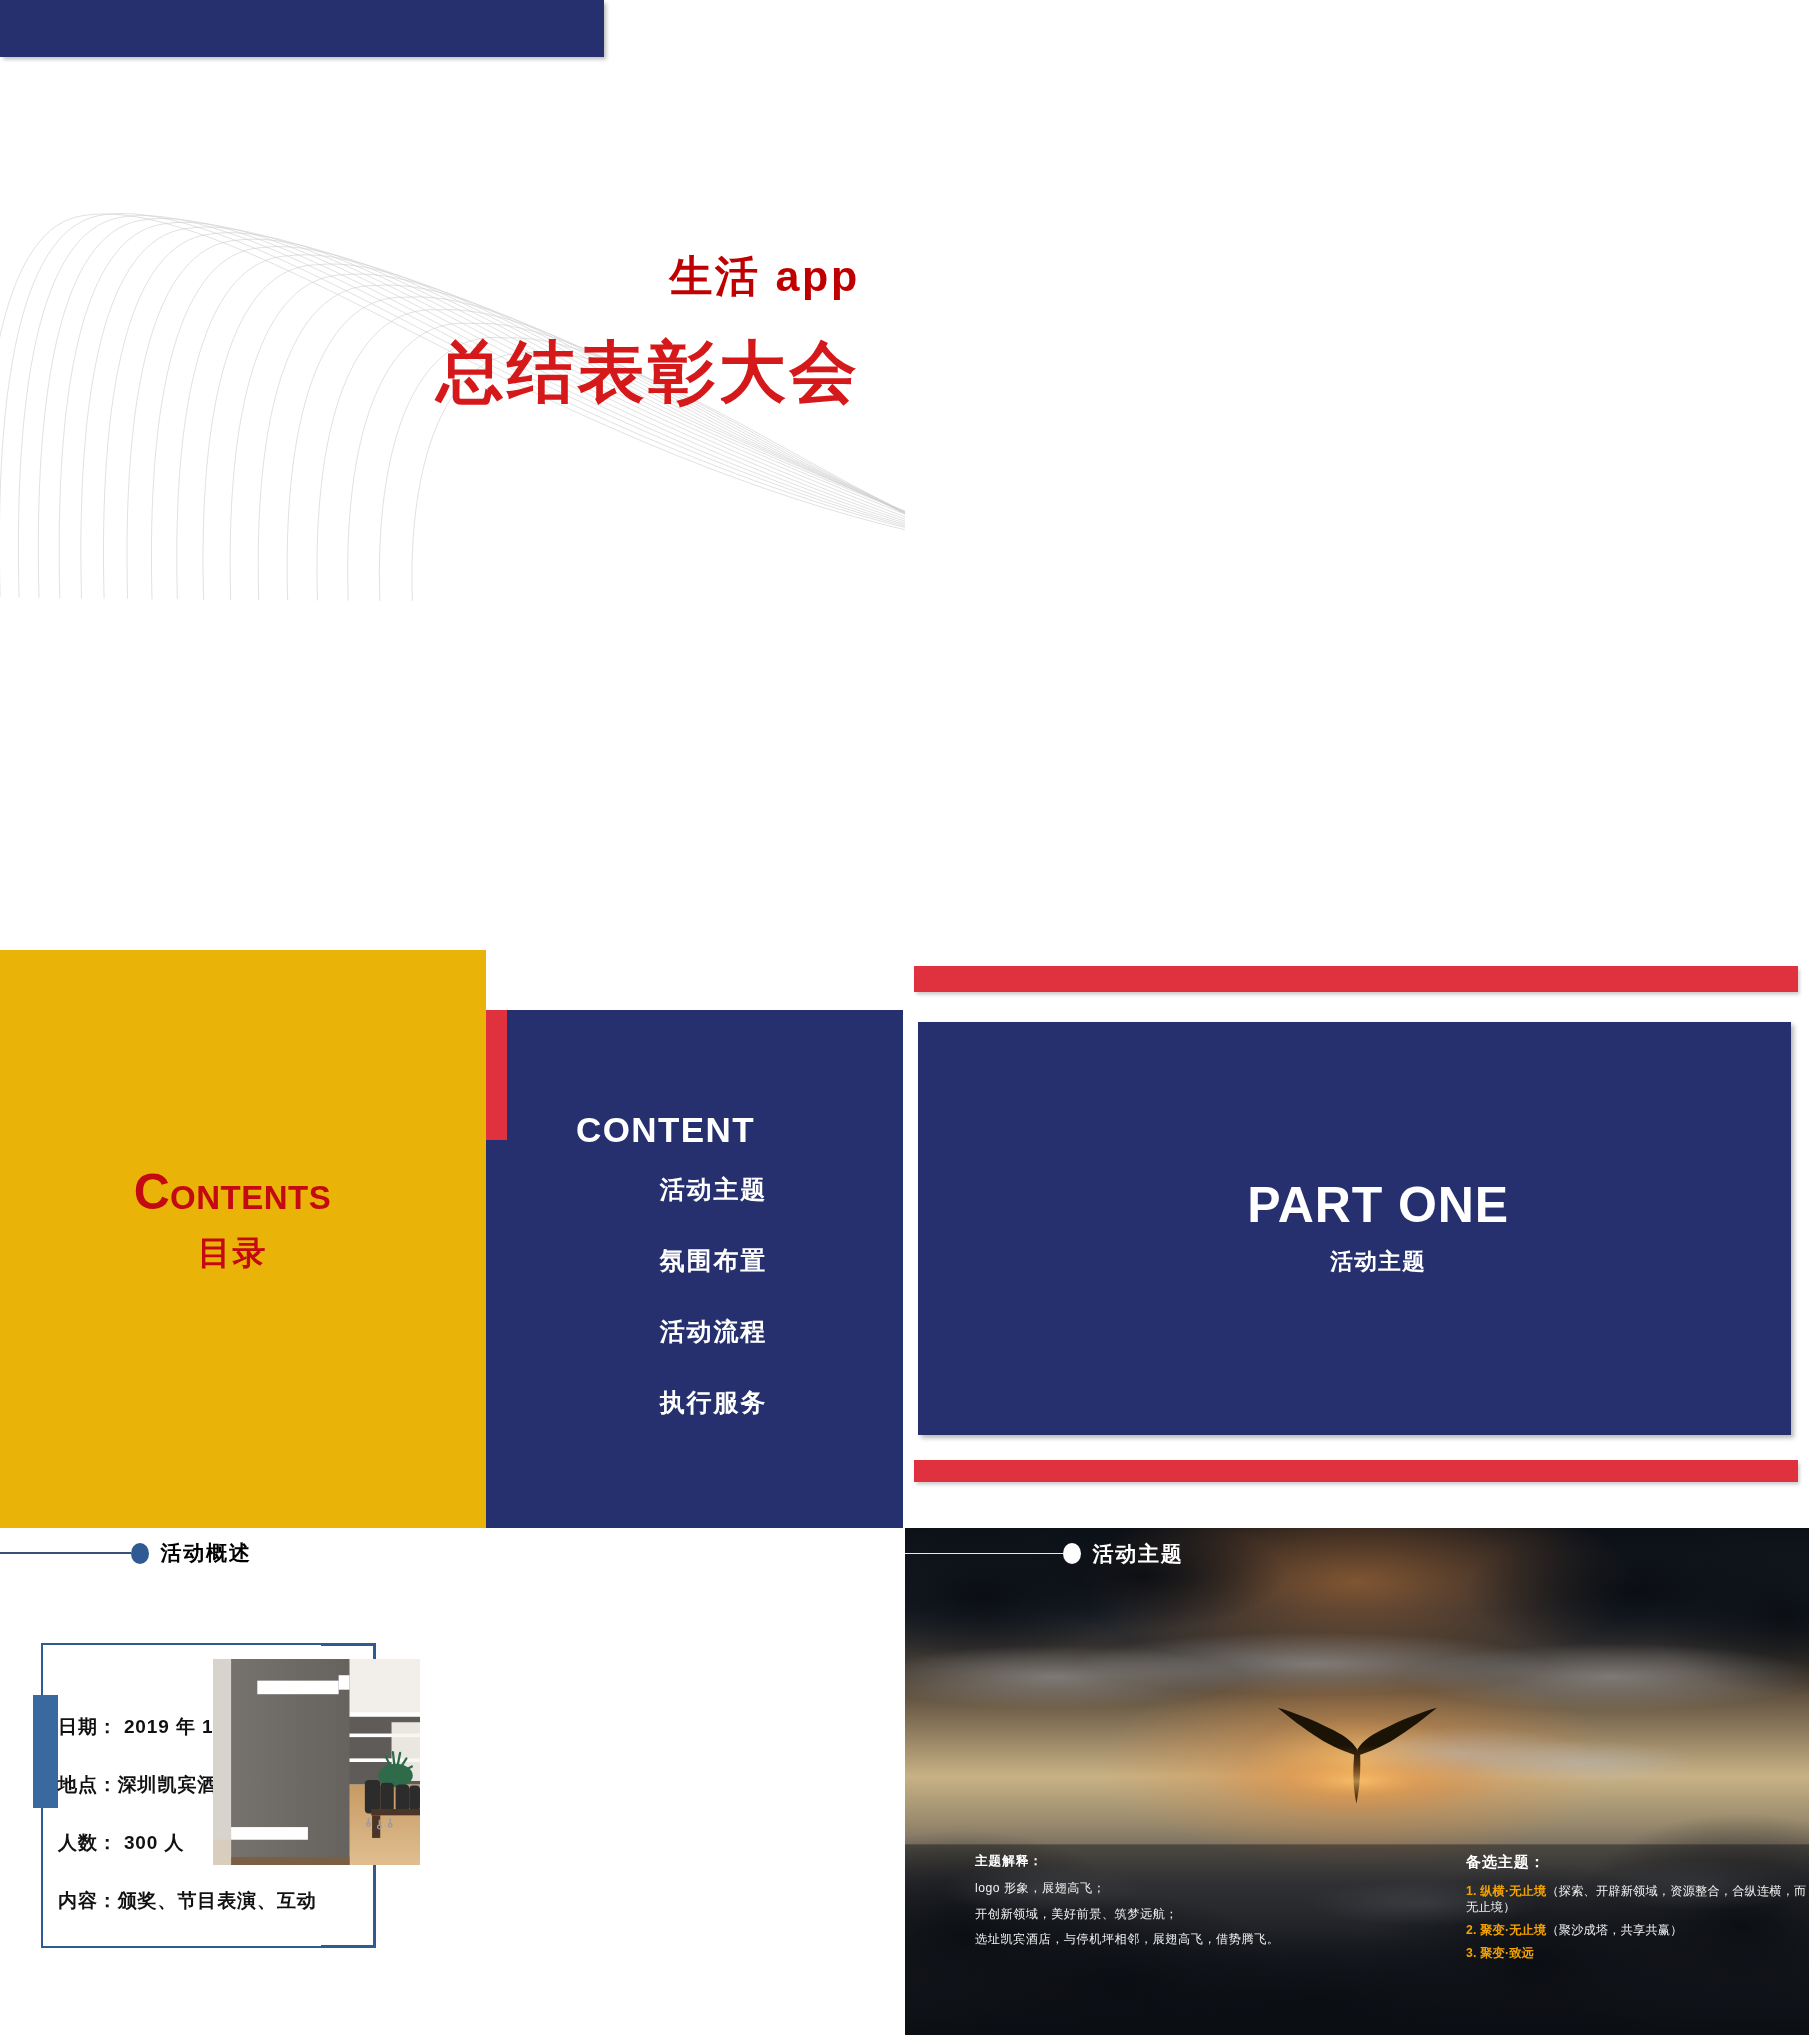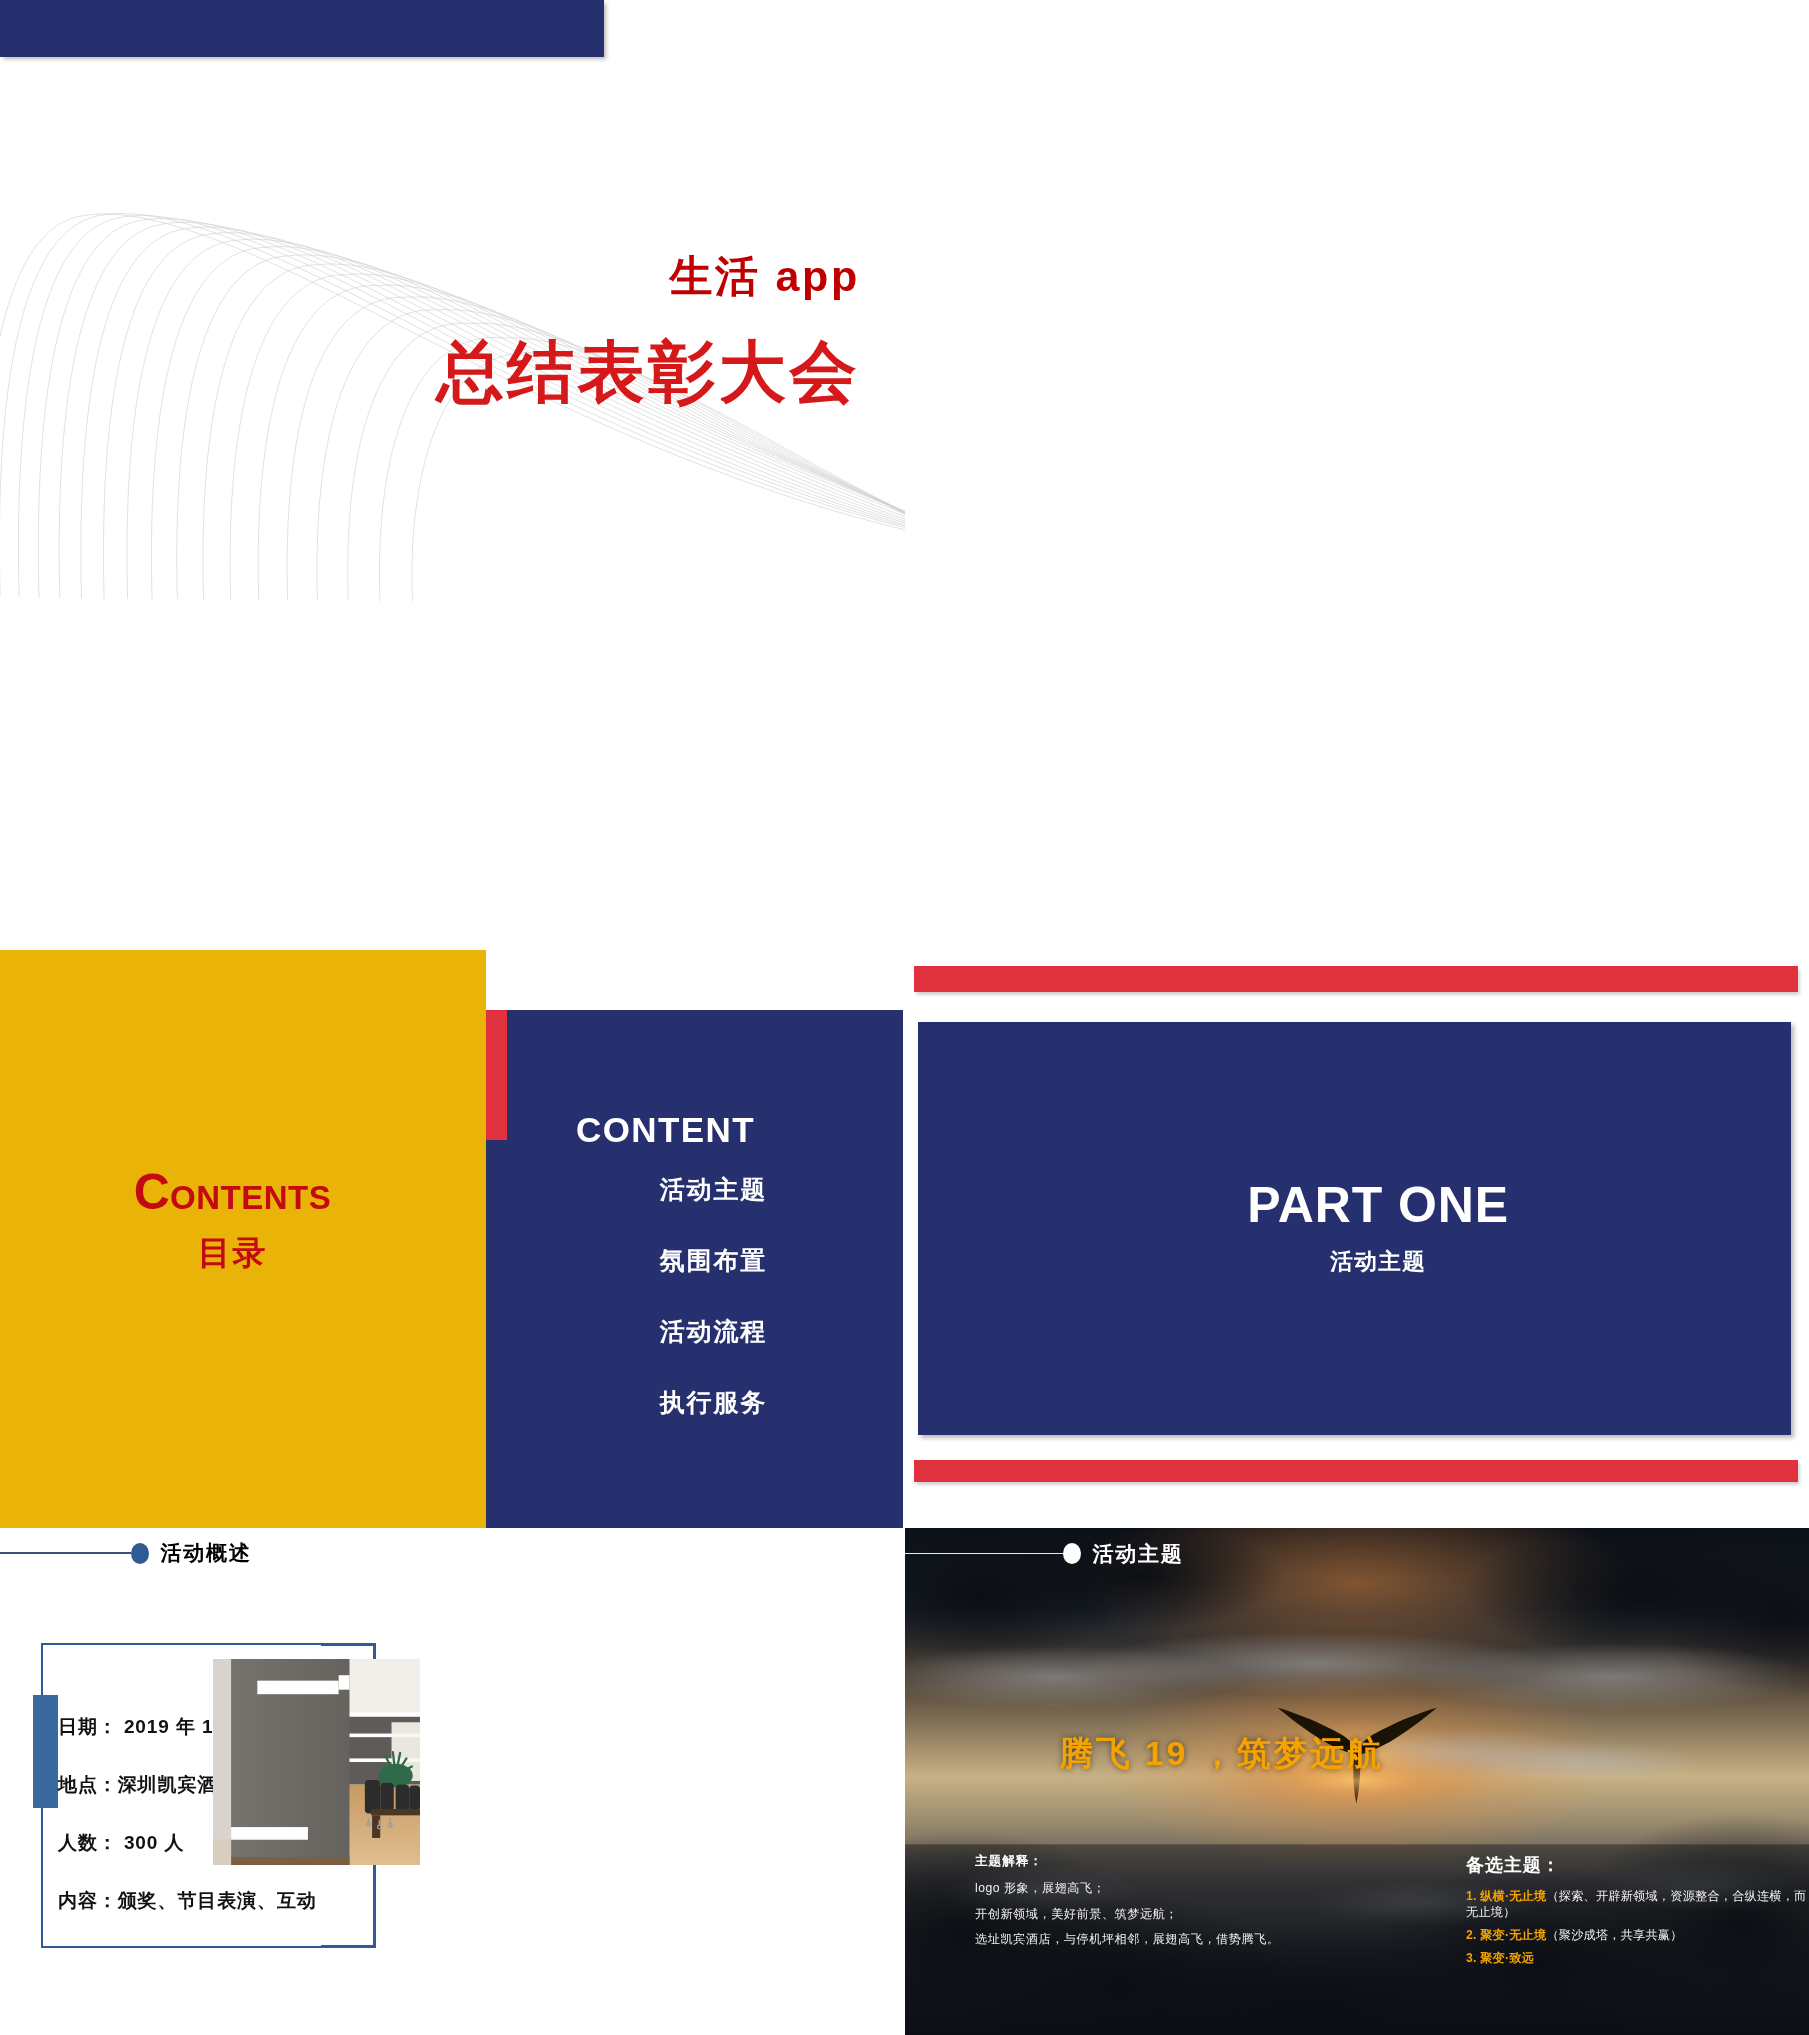--- a/index.html
+++ b/index.html
@@ -148,21 +148,21 @@
   }
   .theme-explain { position:absolute; left:70px; top:325px; width:434px; z-index:3; }
   .theme-explain .head {
     color:#fff; font-size:12.7px; font-weight:700; letter-spacing:0.9px; margin-bottom:12.2px;
   }
   .theme-explain .ln {
     color:#f2f2f2; font-size:12.2px; letter-spacing:0.5px; margin-bottom:12.2px; line-height:1.1;
   }
   .theme-alts { position:absolute; left:561px; top:325px; width:344px; z-index:3; }
   .theme-alts .head {
-    color:#fff; font-size:18px; font-weight:700; letter-spacing:0.9px; margin-bottom:11px;
+    color:#fff; font-size:15px; font-weight:700; letter-spacing:0.9px; margin-bottom:11px;
   }
   .theme-alts .alt {
     font-size:12.2px; color:#f2f2f2; line-height:1.35; margin-bottom:6.3px; letter-spacing:0.2px;
   }
   .theme-alts .alt b { color:#F5A300; font-weight:700; }
 </style>
 </head>
 <body>
 
 <div class="deck">
@@ -382,21 +382,20 @@
         <rect x="0" y="700" width="2001" height="422" fill="#0B0E13" opacity=".42"></rect>
       </svg>
     </div>
 
     <div class="sec-label" id="th-label">
       <div class="rule"></div>
       <div class="dot"></div>
       <div class="txt">活动主题</div>
     </div>
 
-    <div class="theme-slogan">腾飞 19 ，筑梦远航</div>
 
     <div class="theme-explain">
       <div class="head">主题解释：</div>
       <div class="ln">logo 形象，展翅高飞；</div>
       <div class="ln">开创新领域，美好前景、筑梦远航；</div>
       <div class="ln">选址凯宾酒店，与停机坪相邻，展翅高飞，借势腾飞。</div>
     </div>
 
     <div class="theme-alts">
       <div class="head">备选主题：</div>

